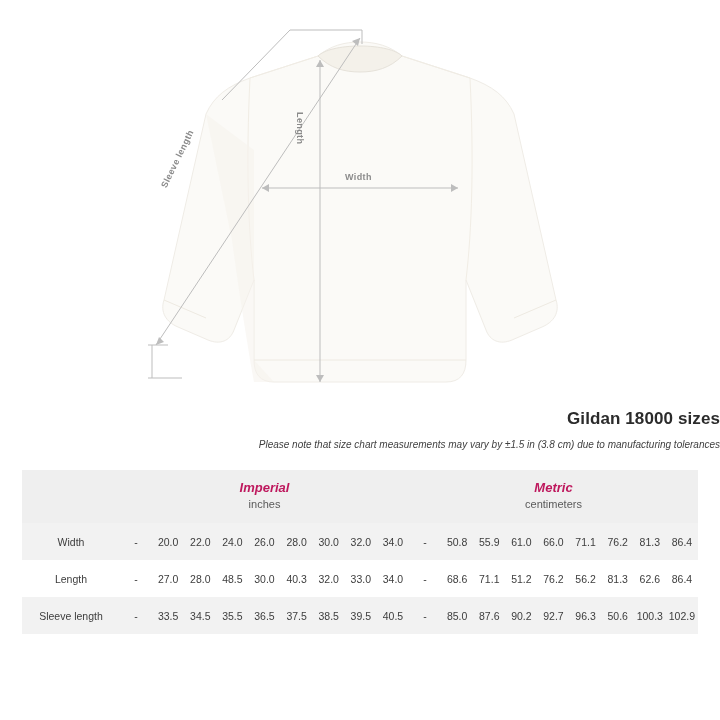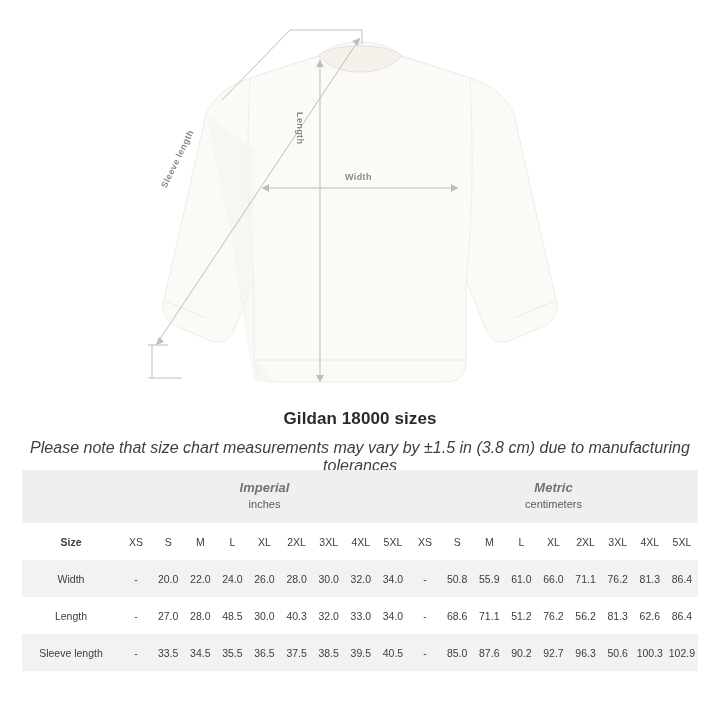--- a/index.html
+++ b/index.html
@@ -53,32 +53,32 @@
   }
   .label-sleeve {
     left: 159px;
     top: 185px;
     transform: rotate(-64deg);
     transform-origin: left top;
   }
 
   
   .title-block {
-    text-align: center;
+    text-align: right;
     margin-top: 4px;
   }
   .chart-title {
     font-size: 17px;
     font-weight: bold;
     color: #2b2b2b;
     margin: 0;
     letter-spacing: .1px;
   }
   .chart-note {
-    font-size: 16px;
+    font-size: 10px;
     font-style: italic;
     color: #3f3f3f;
     margin: 10px 0 0 0;
   }
 
   
   .table-wrap {
     position: absolute;
     left: 22px;
     top: 470px;
@@ -104,21 +104,21 @@
     width: 98px;
   }
   .unit-head {
     height: 53px;
     background: #efefef;
   }
   .unit-head .unit-name {
     font-size: 13px;
     font-style: italic;
     font-weight: bold;
-    color: #737373;
+    color: #be185d;
     display: block;
     line-height: 1.25;
   }
   .unit-head .unit-sub {
     font-size: 11px;
     color: #5a5a5a;
     display: block;
     line-height: 1.5;
   }
   .row-head td {
@@ -238,41 +238,20 @@
           <td colspan="9">
             <span class="unit-name">Imperial</span>
             <span class="unit-sub">inches</span>
           </td>
           <td colspan="9">
             <span class="unit-name">Metric</span>
             <span class="unit-sub">centimeters</span>
           </td>
         </tr>
 
-        <tr class="row-head">
-          <td class="size-col-head">Size</td>
-          <td>XS</td>
-          <td>S</td>
-          <td>M</td>
-          <td>L</td>
-          <td>XL</td>
-          <td>2XL</td>
-          <td>3XL</td>
-          <td>4XL</td>
-          <td>5XL</td>
-          <td>XS</td>
-          <td>S</td>
-          <td>M</td>
-          <td>L</td>
-          <td>XL</td>
-          <td>2XL</td>
-          <td>3XL</td>
-          <td>4XL</td>
-          <td>5XL</td>
-        </tr>
 
         <tr class="band">
           <td class="rowlabel">Width</td>
           <td>-</td>
           <td>20.0</td>
           <td>22.0</td>
           <td>24.0</td>
           <td>26.0</td>
           <td>28.0</td>
           <td>30.0</td>

